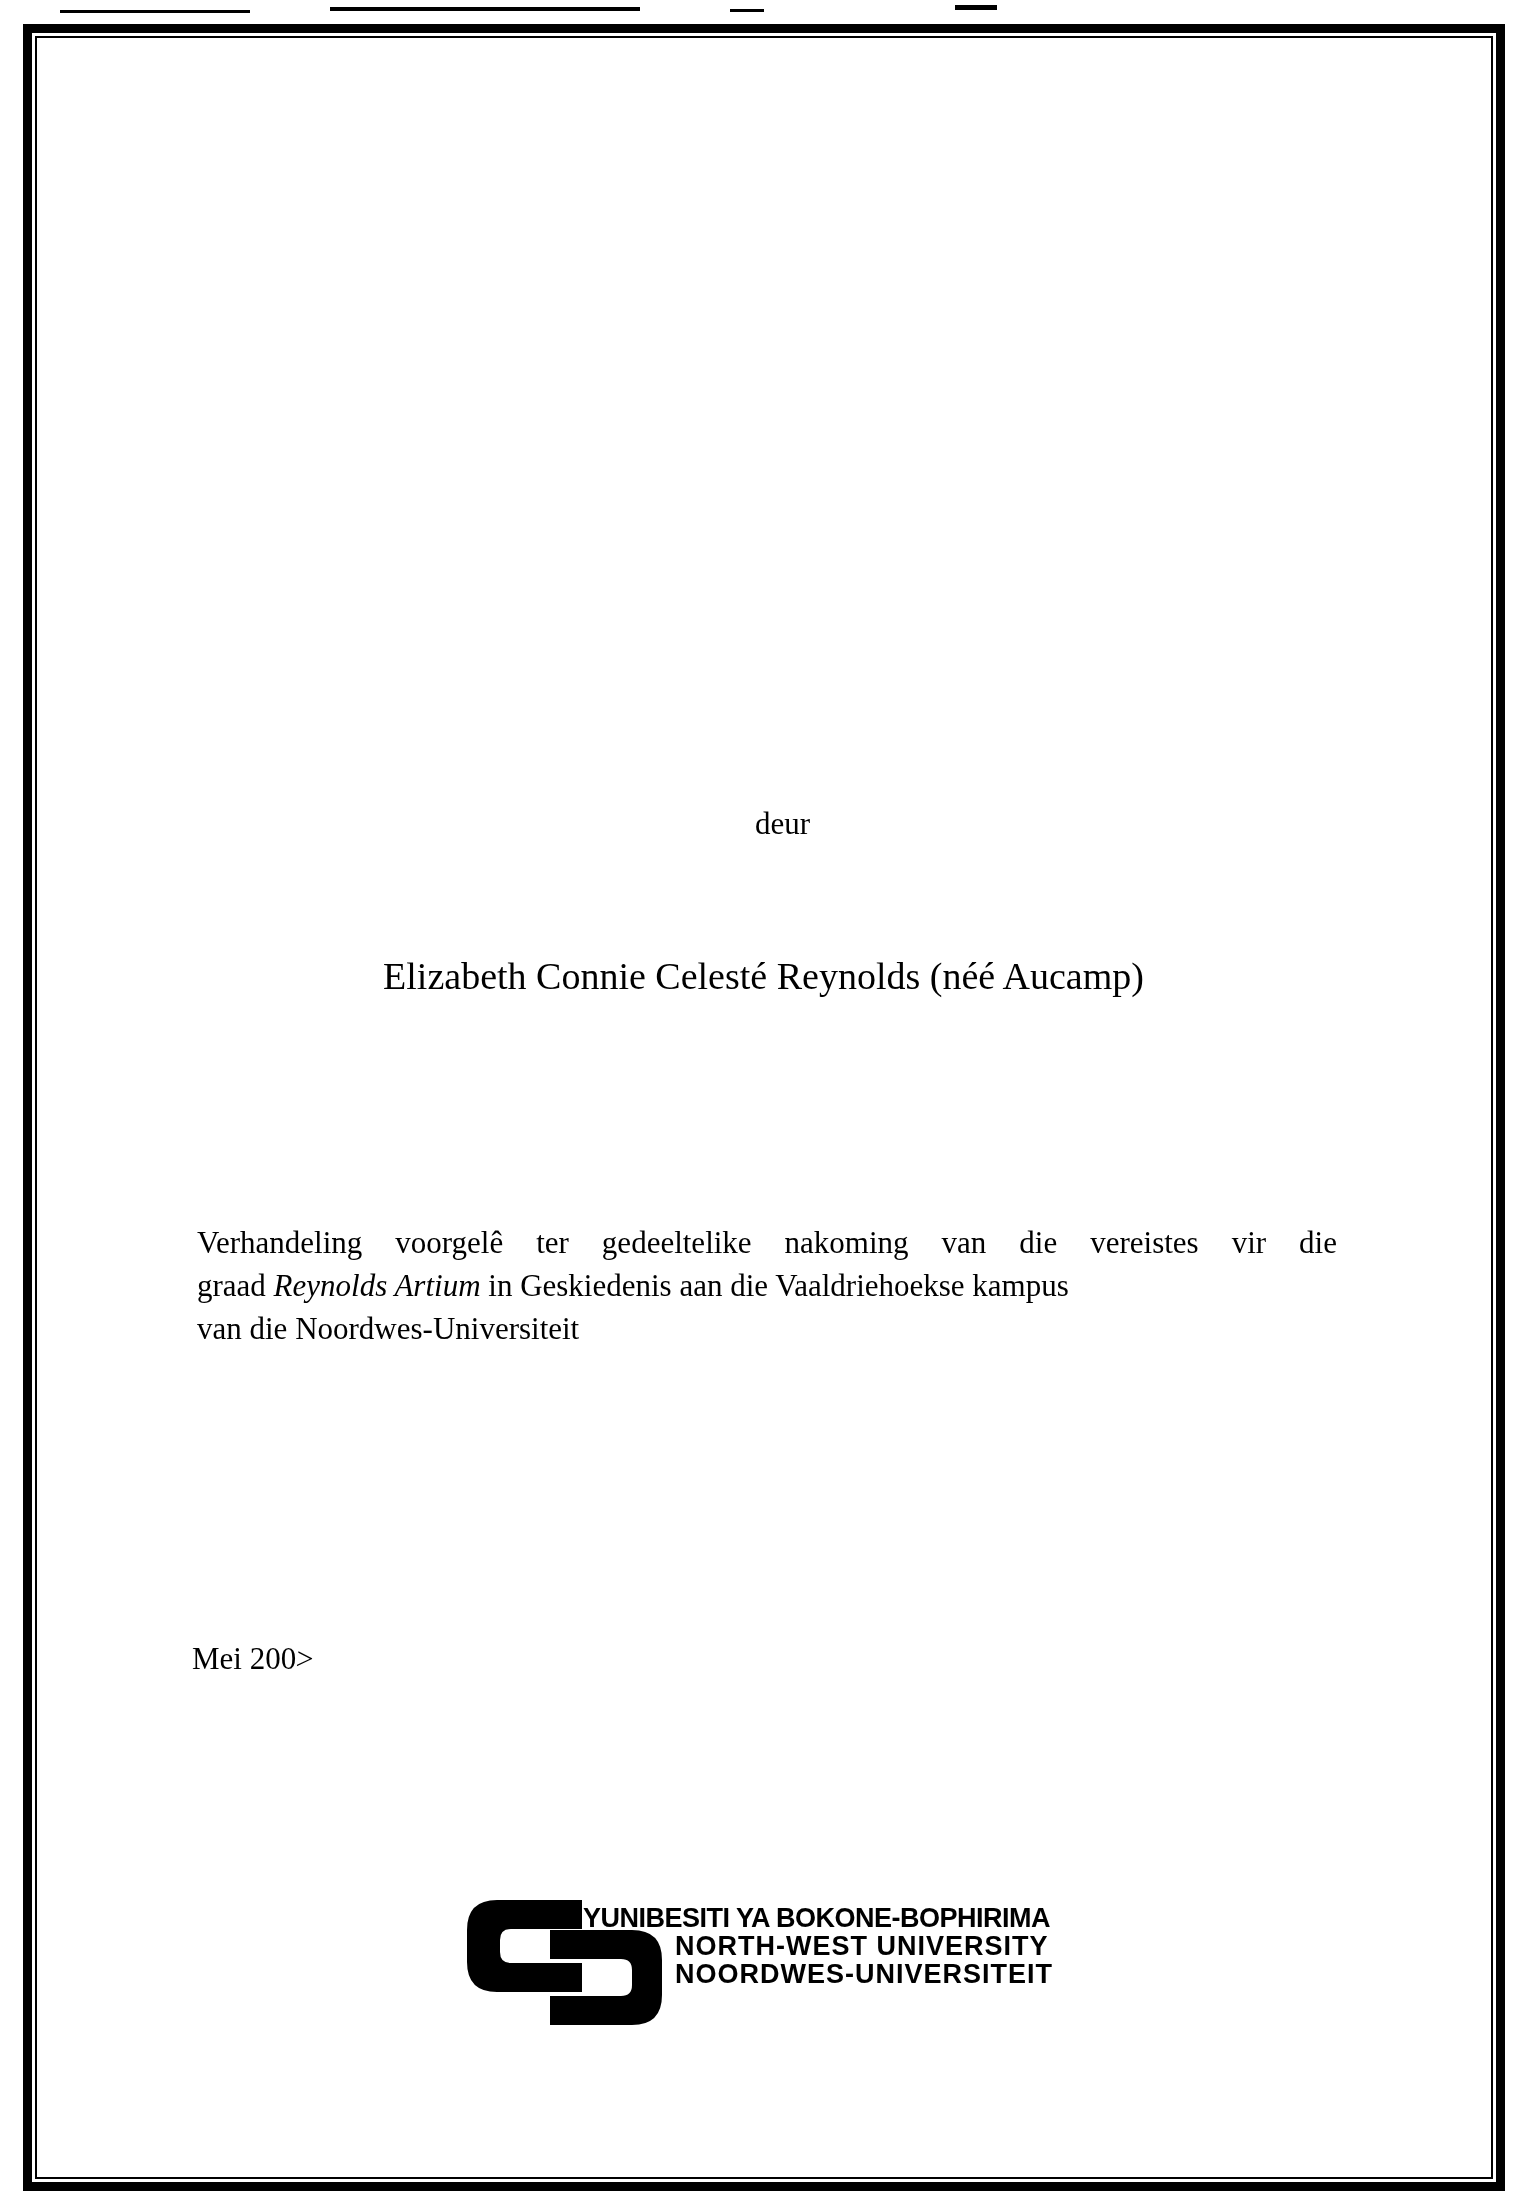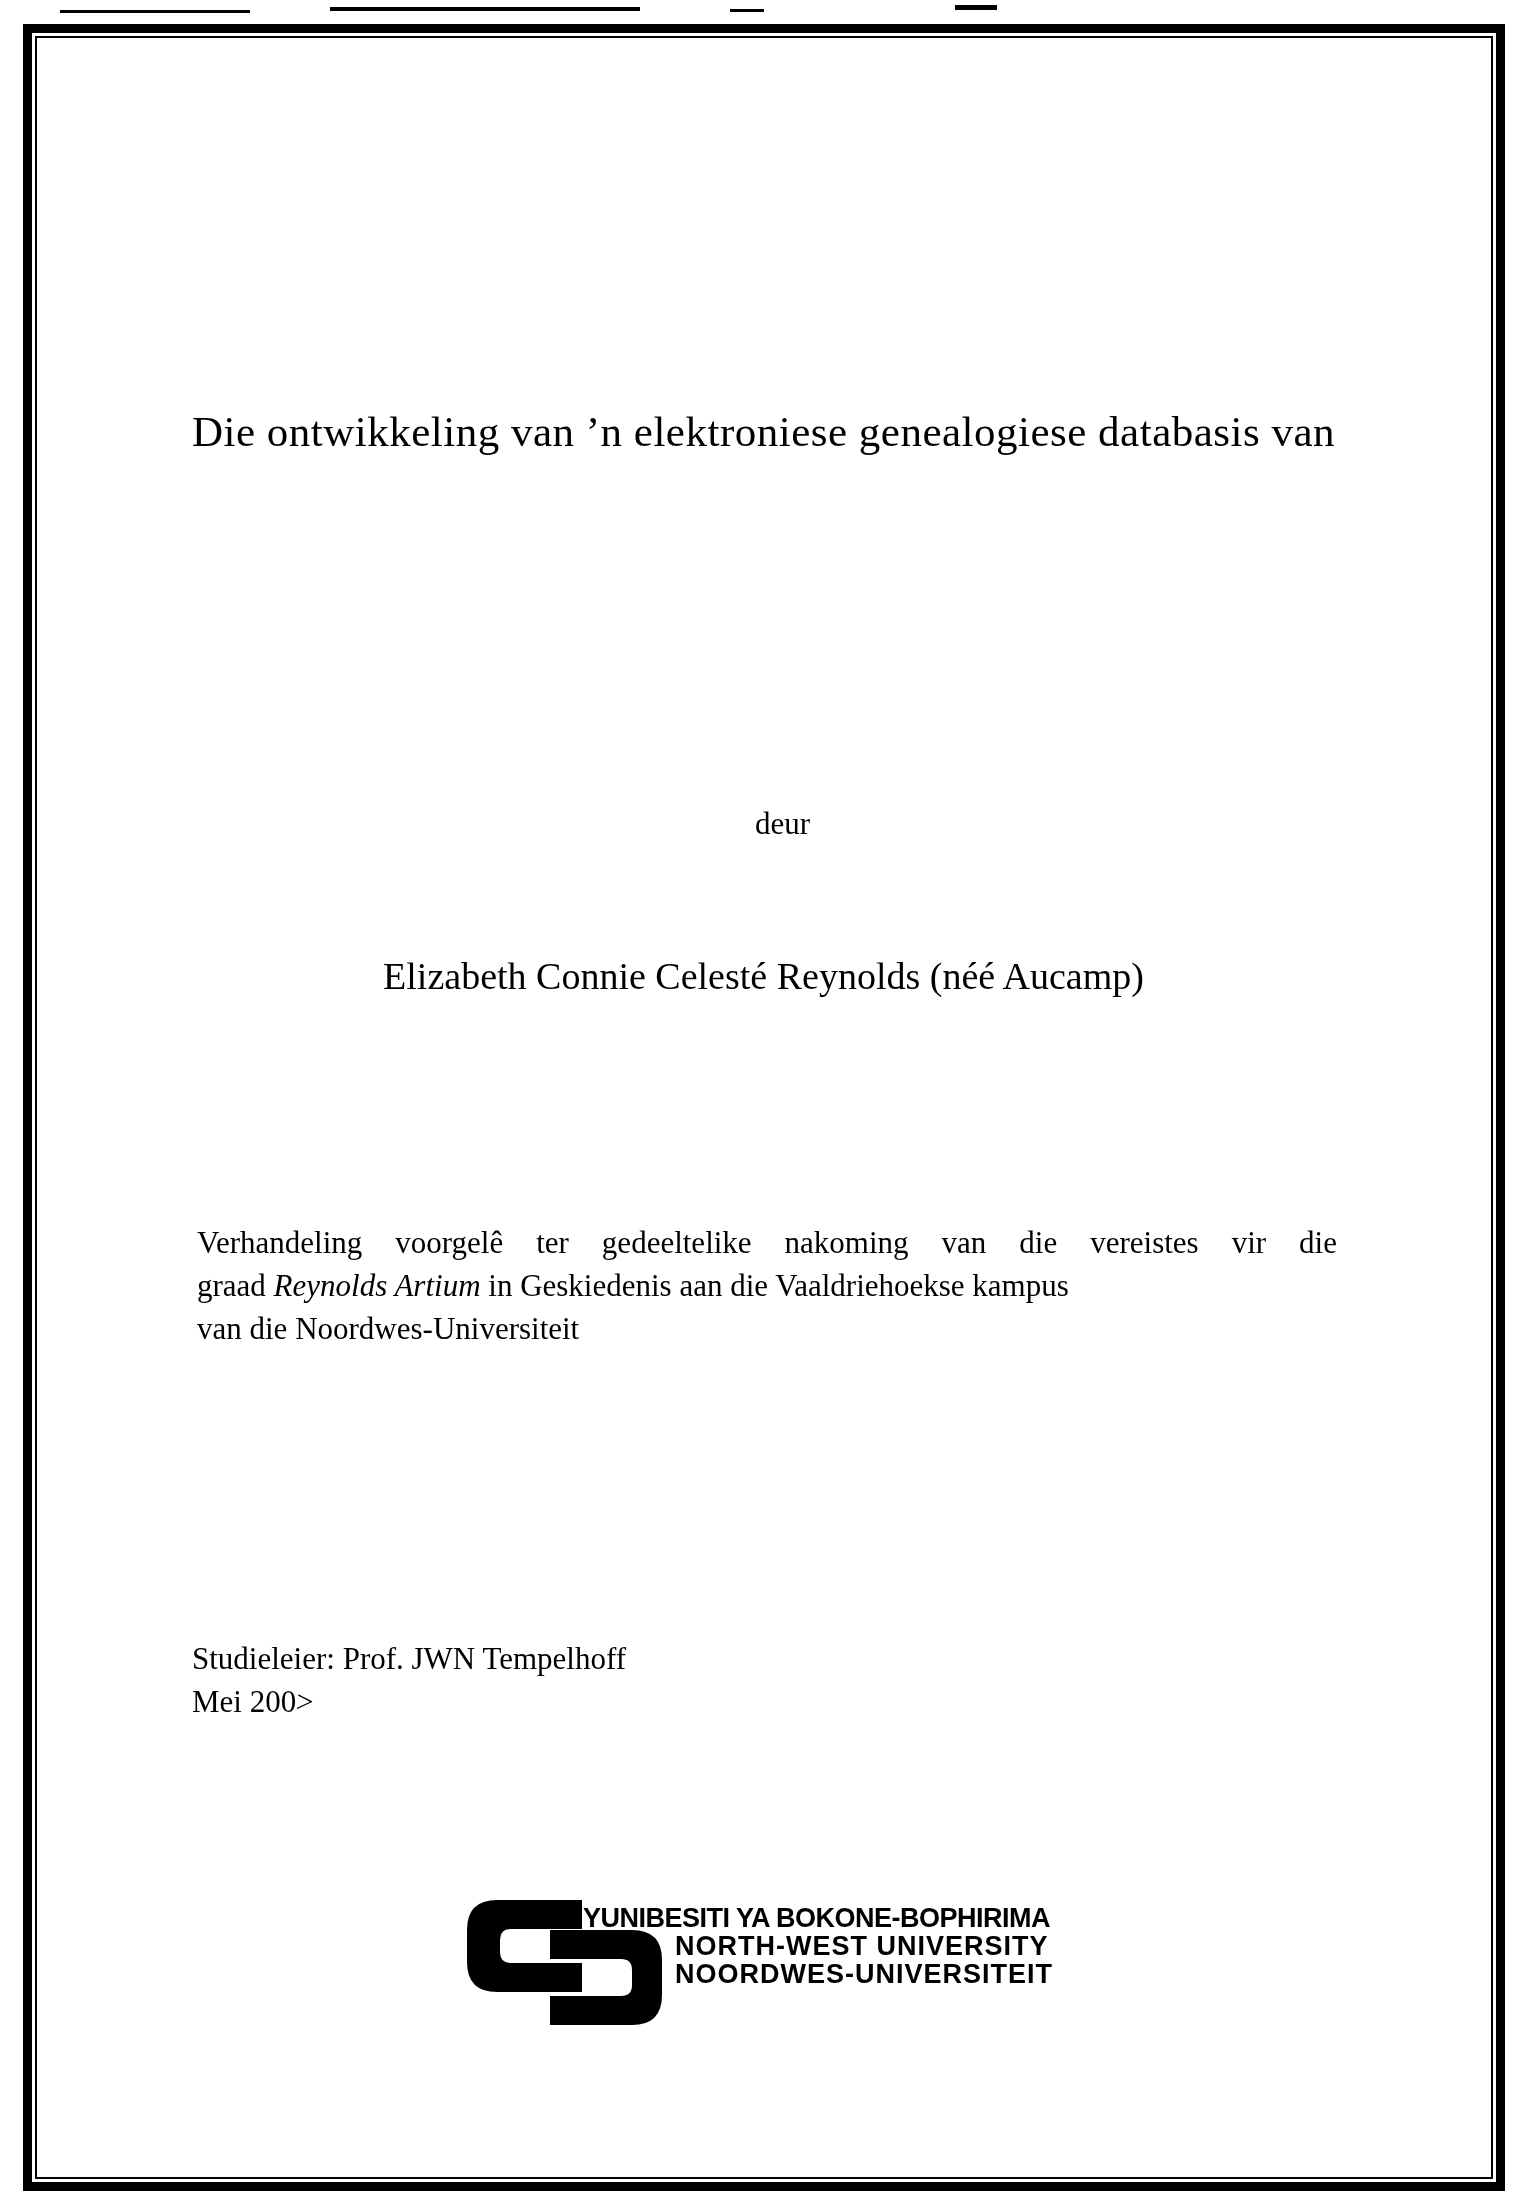--- a/index.html
+++ b/index.html
@@ -118,35 +118,33 @@
 <div class="frame">
   <div class="frame-inner"></div>
 </div>
 
 <div class="artifact a1"></div>
 <div class="artifact a2"></div>
 <div class="artifact a3"></div>
 <div class="artifact a4"></div>
 
 <div class="title">
-  <div>Die ontwikkeling van ’n elektroniese genealogiese databasis van</div>
 </div>
 
 <div class="byline">deur</div>
 
 <div class="author">Elizabeth Connie Celesté Reynolds (néé Aucamp)</div>
 
 <div class="statement">
   <div class="justified">Verhandeling voorgelê ter gedeeltelike nakoming van die vereistes vir die</div>
   <div><span>graad </span><em>Reynolds Artium</em><span> in Geskiedenis aan die Vaaldriehoekse kampus</span></div>
   <div>van die Noordwes-Universiteit</div>
 </div>
 
 <div class="supervisor-block">
-  <div>Studieleier: Prof. JWN Tempelhoff</div>
   <div><span>Mei 200</span><span class="date-arrow">&gt;</span></div>
 </div>
 
 <div class="logo">
   <svg class="logo-mark" width="196" height="128" viewBox="0 0 196 128">
 
     <path fill-rule="evenodd" fill="#000000" d="
       M115 0 H30 Q0 0 0 30 V62 Q0 92 30 92 H115 Z
       M115 29 H44 Q33 29 33 40 V52 Q33 63 44 63 H115 Z"></path>
 

